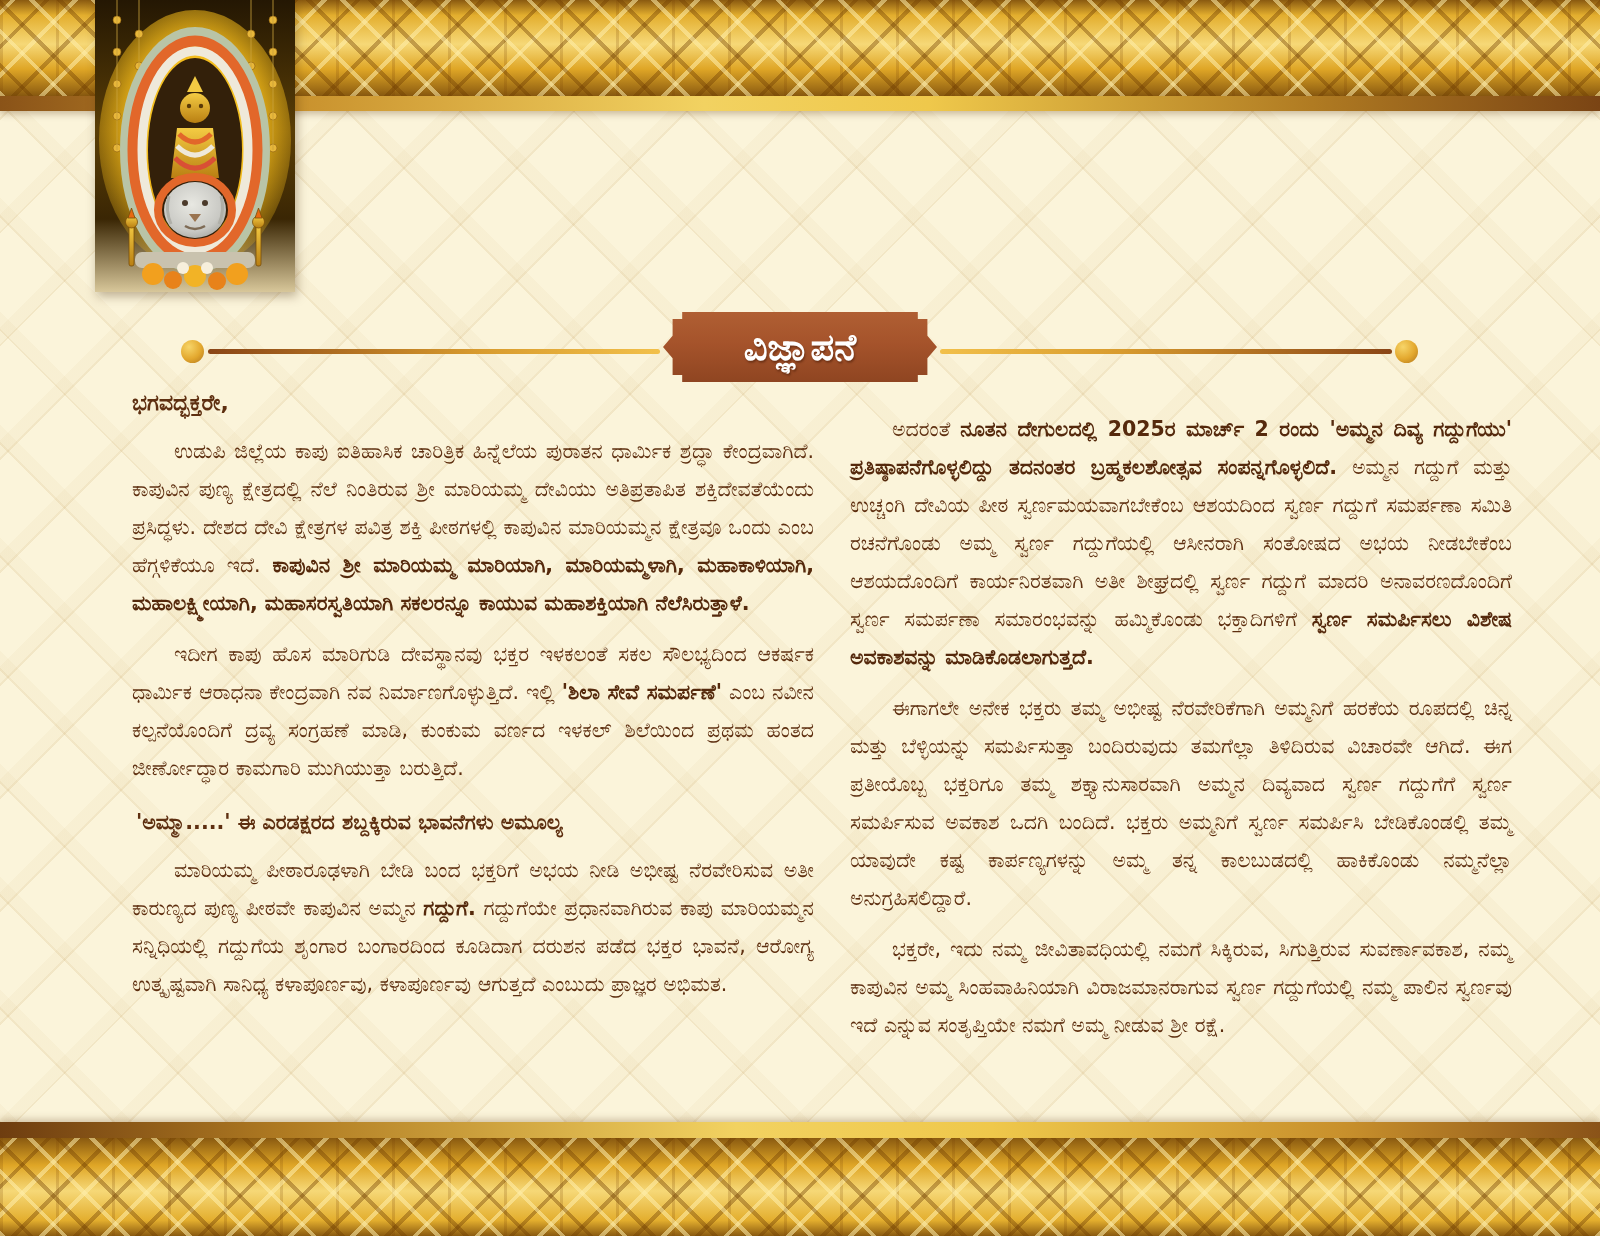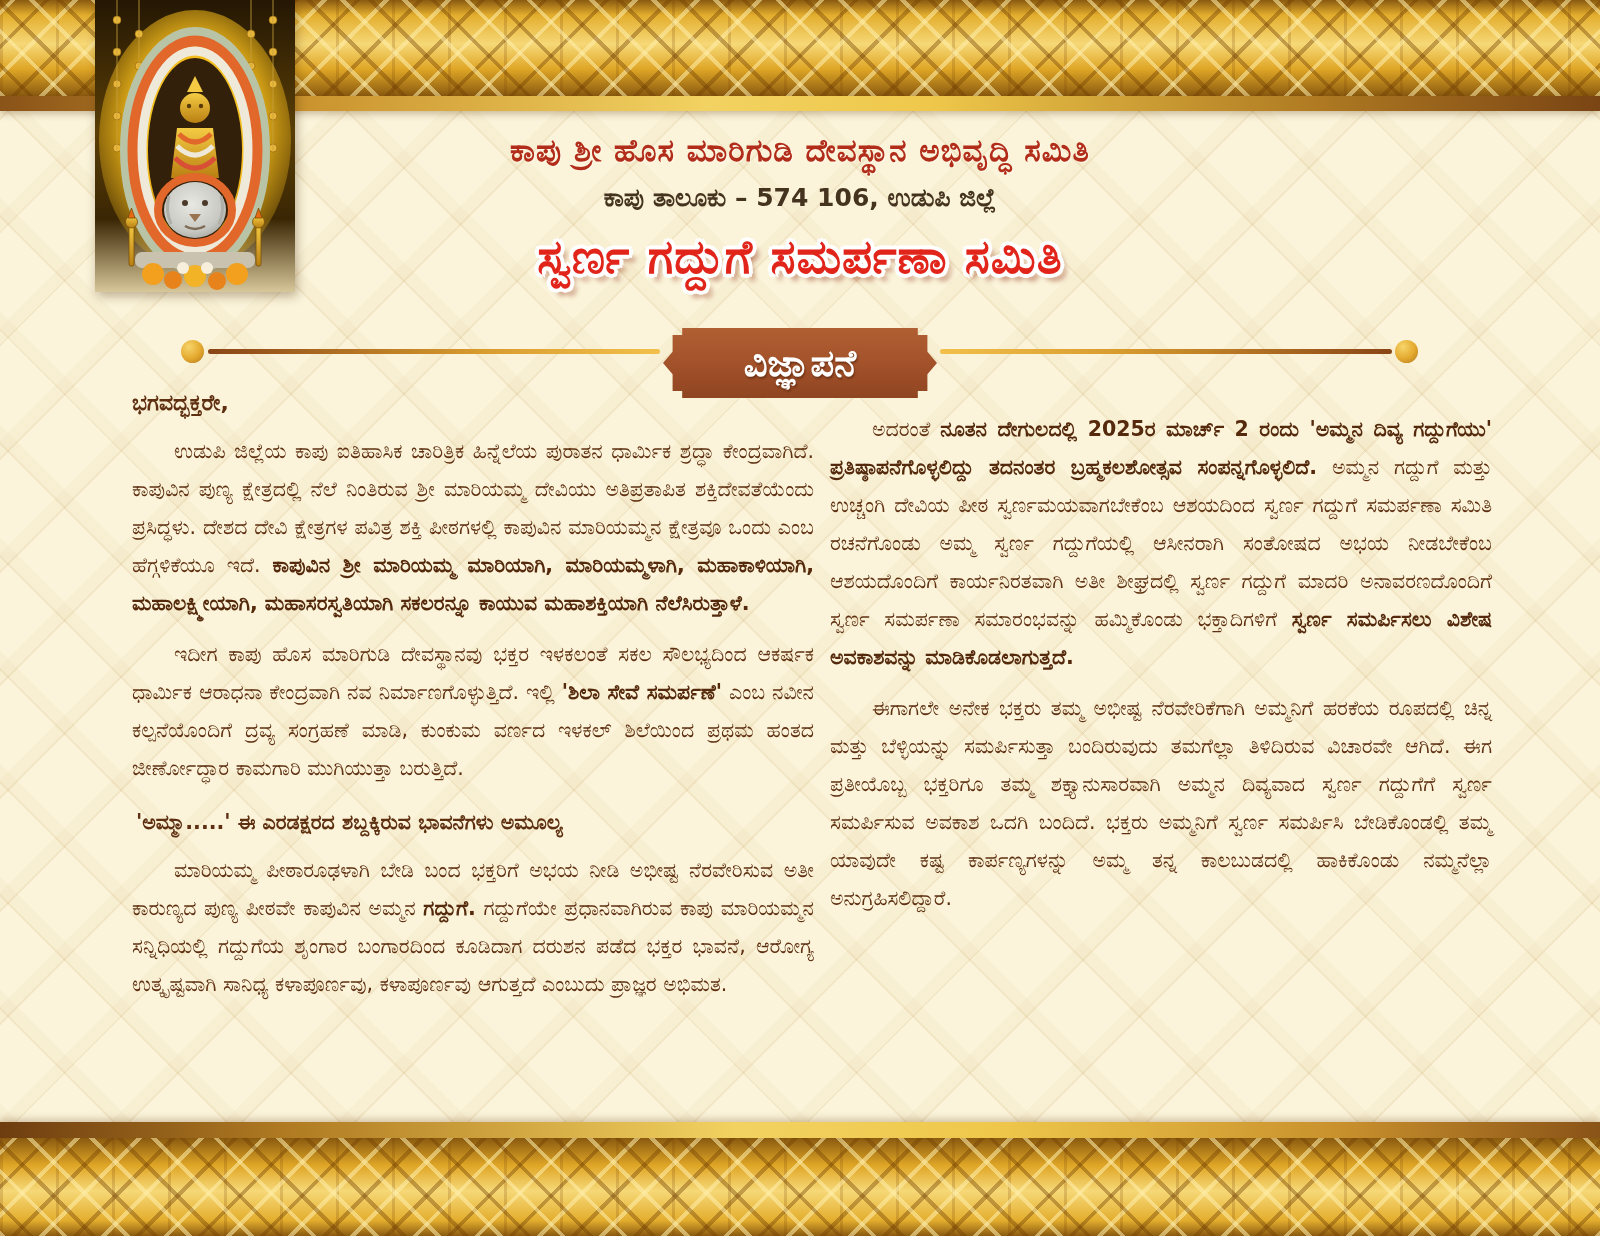--- a/index.html
+++ b/index.html
@@ -55,34 +55,34 @@
   .h-line3{margin-top:16px;font-size:47px;font-weight:bold;color:#E1251B;letter-spacing:1px;
     text-shadow:
       -3px -3px 0 #FFFFFF, 3px -3px 0 #FFFFFF, -3px 3px 0 #FFFFFF, 3px 3px 0 #FFFFFF,
       0 -4px 0 #FFFFFF, 0 4px 0 #FFFFFF, -4px 0 0 #FFFFFF, 4px 0 0 #FFFFFF,
       6px 7px 5px rgba(140,40,10,0.45);}
   
   .banner{
     position:absolute;left:663px;top:312px;width:274px;height:70px;z-index:5;
     background:linear-gradient(180deg,#B05F33 0%,#A5532B 45%,#8F4521 100%);
     clip-path:polygon(7% 0,93% 0,93% 10%,96.5% 10%,96.5% 34%,100% 50%,96.5% 66%,96.5% 90%,93% 90%,93% 100%,7% 100%,7% 90%,3.5% 90%,3.5% 66%,0 50%,3.5% 34%,3.5% 10%,7% 10%);
-    display:flex;align-items:center;justify-content:center;margin-top:16px;
+    display:flex;align-items:center;justify-content:center;
   }
   .banner-text{font-size:37px;font-weight:bold;color:#FFFFFF;text-shadow:1px 2px 2px rgba(70,25,5,0.5);}
   .divider-line{position:absolute;top:349px;height:5px;border-radius:3px;z-index:3;}
   .divider-line.left{left:208px;width:452px;background:linear-gradient(90deg,#8A4516,#D89B2E 60%,#F2C04A);}
   .divider-line.right{left:940px;width:452px;background:linear-gradient(90deg,#F2C04A,#D89B2E 40%,#8A4516);}
   .divider-dot{position:absolute;top:340px;width:23px;height:23px;border-radius:50%;z-index:3;
     background:radial-gradient(circle at 35% 30%,#F7D569,#E3A82E 55%,#B0741C);}
   .divider-dot.left{left:181px;}
   .divider-dot.right{left:1395px;}
   
   .col{position:absolute;z-index:3;color:#5E2F10;font-size:20.5px;line-height:38px;text-align:justify;}
   .col-left{left:132px;top:384px;width:682px;}
-  .col-right{left:830px;top:384px;width:662px;}
+  .col-right{left:850px;top:384px;width:662px;}
   .para{margin:0 0 13px 0;text-indent:42px;}
   .para b{color:#55290C;}
   .salutation{margin:0 0 10px 0;font-weight:bold;font-size:22px;text-indent:0;}
   .subhead{margin:16px 0 10px 0;font-weight:bold;text-indent:4px;}
   .col-right .para:first-child{margin-top:26px;}
 </style>
 </head>
 <body>
 
 <div class="page">
@@ -187,39 +187,35 @@
       <circle cx="58" cy="274" r="11" fill="#F2A01E"></circle>
       <circle cx="78" cy="280" r="9" fill="#E8821A"></circle>
       <circle cx="100" cy="276" r="11" fill="#F2B326"></circle>
       <circle cx="122" cy="281" r="9" fill="#E8821A"></circle>
       <circle cx="142" cy="274" r="11" fill="#F2A01E"></circle>
       <circle cx="88" cy="268" r="6" fill="#F7EFDC"></circle>
       <circle cx="112" cy="268" r="6" fill="#F7EFDC"></circle>
     </g>
   </svg>
 
-  <div class="header">
-    <div class="h-line1">ಕಾಪು ಶ್ರೀ ಹೊಸ ಮಾರಿಗುಡಿ ದೇವಸ್ಥಾನ ಅಭಿವೃದ್ಧಿ ಸಮಿತಿ</div>
-    <div class="h-line2">ಕಾಪು ತಾಲೂಕು – 574 106, ಉಡುಪಿ ಜಿಲ್ಲೆ</div>
-    <div class="h-line3">ಸ್ವರ್ಣ ಗದ್ದುಗೆ ಸಮರ್ಪಣಾ ಸಮಿತಿ</div>
-  </div>
 
   <div class="divider-dot left"></div>
   <div class="divider-line left"></div>
   <div class="banner">
     <span class="banner-text">ವಿಜ್ಞಾಪನೆ</span>
   </div>
   <div class="divider-line right"></div>
   <div class="divider-dot right"></div>
 
   <div class="col col-left">
     <p class="salutation">ಭಗವದ್ಭಕ್ತರೇ,</p>
     <p class="para"><span>ಉಡುಪಿ ಜಿಲ್ಲೆಯ ಕಾಪು ಐತಿಹಾಸಿಕ ಚಾರಿತ್ರಿಕ ಹಿನ್ನೆಲೆಯ ಪುರಾತನ ಧಾರ್ಮಿಕ ಶ್ರದ್ಧಾ ಕೇಂದ್ರವಾಗಿದೆ. ಕಾಪುವಿನ ಪುಣ್ಯ ಕ್ಷೇತ್ರದಲ್ಲಿ ನೆಲೆ ನಿಂತಿರುವ ಶ್ರೀ ಮಾರಿಯಮ್ಮ ದೇವಿಯು ಅತಿಪ್ರತಾಪಿತ ಶಕ್ತಿದೇವತೆಯೆಂದು ಪ್ರಸಿದ್ಧಳು. ದೇಶದ ದೇವಿ ಕ್ಷೇತ್ರಗಳ ಪವಿತ್ರ ಶಕ್ತಿ ಪೀಠಗಳಲ್ಲಿ ಕಾಪುವಿನ ಮಾರಿಯಮ್ಮನ ಕ್ಷೇತ್ರವೂ ಒಂದು ಎಂಬ ಹೆಗ್ಗಳಿಕೆಯೂ ಇದೆ. </span><b>ಕಾಪುವಿನ ಶ್ರೀ ಮಾರಿಯಮ್ಮ ಮಾರಿಯಾಗಿ, ಮಾರಿಯಮ್ಮಳಾಗಿ, ಮಹಾಕಾಳಿಯಾಗಿ, ಮಹಾಲಕ್ಷ್ಮೀಯಾಗಿ, ಮಹಾಸರಸ್ವತಿಯಾಗಿ ಸಕಲರನ್ನೂ ಕಾಯುವ ಮಹಾಶಕ್ತಿಯಾಗಿ ನೆಲೆಸಿರುತ್ತಾಳೆ.</b></p>
     <p class="para"><span>ಇದೀಗ ಕಾಪು ಹೊಸ ಮಾರಿಗುಡಿ ದೇವಸ್ಥಾನವು ಭಕ್ತರ ಇಳಕಲಂತೆ ಸಕಲ ಸೌಲಭ್ಯದಿಂದ ಆಕರ್ಷಕ ಧಾರ್ಮಿಕ ಆರಾಧನಾ ಕೇಂದ್ರವಾಗಿ ನವ ನಿರ್ಮಾಣಗೊಳ್ಳುತ್ತಿದೆ. ಇಲ್ಲಿ </span><b>'ಶಿಲಾ ಸೇವೆ ಸಮರ್ಪಣೆ'</b><span> ಎಂಬ ನವೀನ ಕಲ್ಪನೆಯೊಂದಿಗೆ ದ್ರವ್ಯ ಸಂಗ್ರಹಣೆ ಮಾಡಿ, ಕುಂಕುಮ ವರ್ಣದ ಇಳಕಲ್ ಶಿಲೆಯಿಂದ ಪ್ರಥಮ ಹಂತದ ಜೀರ್ಣೋದ್ಧಾರ ಕಾಮಗಾರಿ ಮುಗಿಯುತ್ತಾ ಬರುತ್ತಿದೆ.</span></p>
     <p class="subhead"><b>'ಅಮ್ಮಾ.....' ಈ ಎರಡಕ್ಷರದ ಶಬ್ದಕ್ಕಿರುವ ಭಾವನೆಗಳು ಅಮೂಲ್ಯ</b></p>
     <p class="para"><span>ಮಾರಿಯಮ್ಮ ಪೀಠಾರೂಢಳಾಗಿ ಬೇಡಿ ಬಂದ ಭಕ್ತರಿಗೆ ಅಭಯ ನೀಡಿ ಅಭೀಷ್ಟ ನೆರವೇರಿಸುವ ಅತೀ ಕಾರುಣ್ಯದ ಪುಣ್ಯ ಪೀಠವೇ ಕಾಪುವಿನ ಅಮ್ಮನ </span><b>ಗದ್ದುಗೆ.</b><span> ಗದ್ದುಗೆಯೇ ಪ್ರಧಾನವಾಗಿರುವ ಕಾಪು ಮಾರಿಯಮ್ಮನ ಸನ್ನಿಧಿಯಲ್ಲಿ ಗದ್ದುಗೆಯ ಶೃಂಗಾರ ಬಂಗಾರದಿಂದ ಕೂಡಿದಾಗ ದರುಶನ ಪಡೆದ ಭಕ್ತರ ಭಾವನೆ, ಆರೋಗ್ಯ ಉತ್ಕೃಷ್ಟವಾಗಿ ಸಾನಿಧ್ಯ ಕಳಾಪೂರ್ಣವು, ಕಳಾಪೂರ್ಣವು ಆಗುತ್ತದೆ ಎಂಬುದು ಪ್ರಾಜ್ಞರ ಅಭಿಮತ.</span></p>
   </div>
 
   <div class="col col-right">
     <p class="para"><span>ಅದರಂತೆ </span><b>ನೂತನ ದೇಗುಲದಲ್ಲಿ 2025ರ ಮಾರ್ಚ್ 2 ರಂದು 'ಅಮ್ಮನ ದಿವ್ಯ ಗದ್ದುಗೆಯು' ಪ್ರತಿಷ್ಠಾಪನೆಗೊಳ್ಳಲಿದ್ದು ತದನಂತರ ಬ್ರಹ್ಮಕಲಶೋತ್ಸವ ಸಂಪನ್ನಗೊಳ್ಳಲಿದೆ.</b><span> ಅಮ್ಮನ ಗದ್ದುಗೆ ಮತ್ತು ಉಚ್ಚಂಗಿ ದೇವಿಯ ಪೀಠ ಸ್ವರ್ಣಮಯವಾಗಬೇಕೆಂಬ ಆಶಯದಿಂದ ಸ್ವರ್ಣ ಗದ್ದುಗೆ ಸಮರ್ಪಣಾ ಸಮಿತಿ ರಚನೆಗೊಂಡು ಅಮ್ಮ ಸ್ವರ್ಣ ಗದ್ದುಗೆಯಲ್ಲಿ ಆಸೀನರಾಗಿ ಸಂತೋಷದ ಅಭಯ ನೀಡಬೇಕೆಂಬ ಆಶಯದೊಂದಿಗೆ ಕಾರ್ಯನಿರತವಾಗಿ ಅತೀ ಶೀಘ್ರದಲ್ಲಿ ಸ್ವರ್ಣ ಗದ್ದುಗೆ ಮಾದರಿ ಅನಾವರಣದೊಂದಿಗೆ ಸ್ವರ್ಣ ಸಮರ್ಪಣಾ ಸಮಾರಂಭವನ್ನು ಹಮ್ಮಿಕೊಂಡು ಭಕ್ತಾದಿಗಳಿಗೆ </span><b>ಸ್ವರ್ಣ ಸಮರ್ಪಿಸಲು ವಿಶೇಷ ಅವಕಾಶವನ್ನು ಮಾಡಿಕೊಡಲಾಗುತ್ತದೆ.</b></p>
     <p class="para"><span>ಈಗಾಗಲೇ ಅನೇಕ ಭಕ್ತರು ತಮ್ಮ ಅಭೀಷ್ಟ ನೆರವೇರಿಕೆಗಾಗಿ ಅಮ್ಮನಿಗೆ ಹರಕೆಯ ರೂಪದಲ್ಲಿ ಚಿನ್ನ ಮತ್ತು ಬೆಳ್ಳಿಯನ್ನು ಸಮರ್ಪಿಸುತ್ತಾ ಬಂದಿರುವುದು ತಮಗೆಲ್ಲಾ ತಿಳಿದಿರುವ ವಿಚಾರವೇ ಆಗಿದೆ. ಈಗ ಪ್ರತೀಯೊಬ್ಬ ಭಕ್ತರಿಗೂ ತಮ್ಮ ಶಕ್ತ್ಯಾನುಸಾರವಾಗಿ ಅಮ್ಮನ ದಿವ್ಯವಾದ ಸ್ವರ್ಣ ಗದ್ದುಗೆಗೆ ಸ್ವರ್ಣ ಸಮರ್ಪಿಸುವ ಅವಕಾಶ ಒದಗಿ ಬಂದಿದೆ. ಭಕ್ತರು ಅಮ್ಮನಿಗೆ ಸ್ವರ್ಣ ಸಮರ್ಪಿಸಿ ಬೇಡಿಕೊಂಡಲ್ಲಿ ತಮ್ಮ ಯಾವುದೇ ಕಷ್ಟ ಕಾರ್ಪಣ್ಯಗಳನ್ನು ಅಮ್ಮ ತನ್ನ ಕಾಲಬುಡದಲ್ಲಿ ಹಾಕಿಕೊಂಡು ನಮ್ಮನೆಲ್ಲಾ ಅನುಗ್ರಹಿಸಲಿದ್ದಾರೆ.</span></p>
+    <p class="para"><span>ಭಕ್ತರೇ, ಇದು ನಮ್ಮ ಜೀವಿತಾವಧಿಯಲ್ಲಿ ನಮಗೆ ಸಿಕ್ಕಿರುವ, ಸಿಗುತ್ತಿರುವ ಸುವರ್ಣಾವಕಾಶ, ನಮ್ಮ ಕಾಪುವಿನ ಅಮ್ಮ ಸಿಂಹವಾಹಿನಿಯಾಗಿ ವಿರಾಜಮಾನರಾಗುವ ಸ್ವರ್ಣ ಗದ್ದುಗೆಯಲ್ಲಿ ನಮ್ಮ ಪಾಲಿನ ಸ್ವರ್ಣವು ಇದೆ ಎನ್ನುವ ಸಂತೃಪ್ತಿಯೇ ನಮಗೆ ಅಮ್ಮ ನೀಡುವ ಶ್ರೀ ರಕ್ಷೆ.</span></p>
   </div>
 </div>
 
 </body></html>

